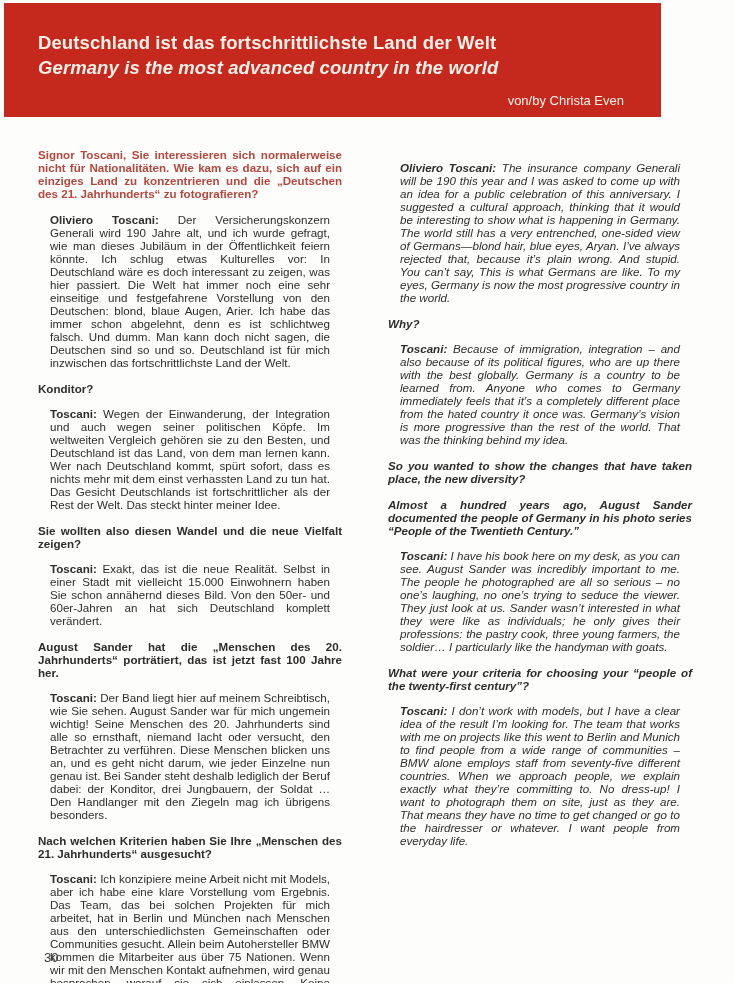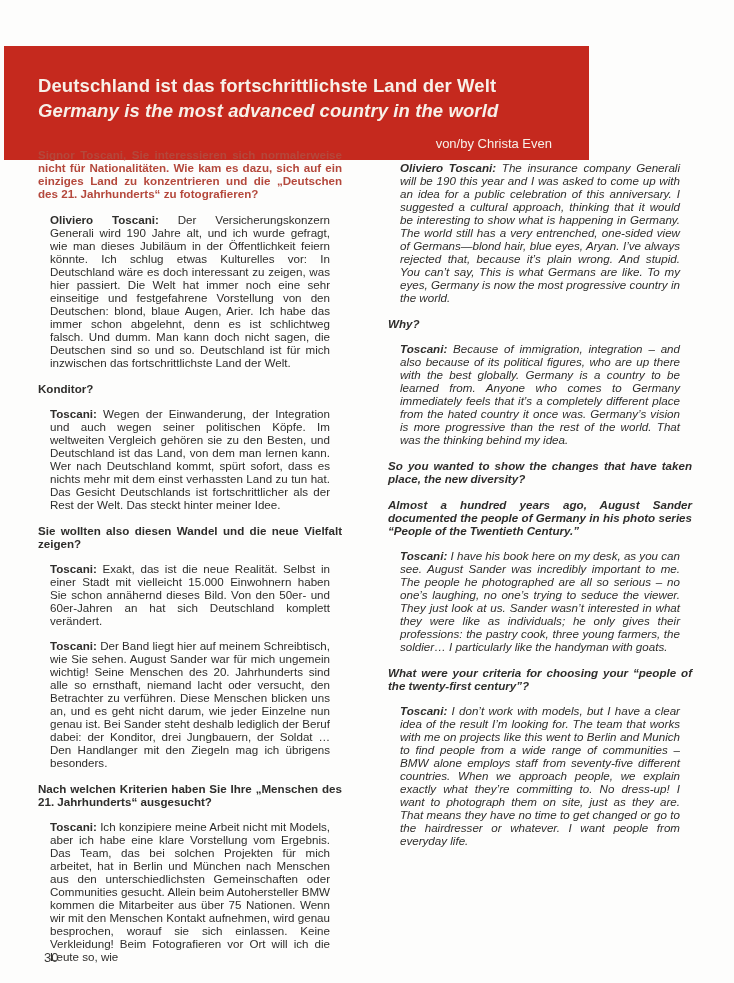--- a/index.html
+++ b/index.html
@@ -3,22 +3,22 @@
 <meta charset="utf-8">
 <style>
   html,body{margin:0;padding:0;}
   body{
     width:734px;height:983px;position:relative;background:#fdfdfc;
     font-family:"Liberation Sans","DejaVu Sans",sans-serif;
     color:var(--ink,#2e2d2b);
     -webkit-font-smoothing:antialiased;
   }
   .red-banner{
-    position:absolute;left:4px;top:3px;width:585px;height:114px;
-    background:var(--red,#c5291e);color:#f7f0e8;margin-top:43px;
+    position:absolute;left:4px;top:3px;width:657px;height:114px;
+    background:var(--red,#c5291e);color:#f7f0e8;
   }
   .titles{position:absolute;left:34px;top:27px;}
   .title-line{font-size:18.5px;line-height:25px;font-weight:700;margin:0;letter-spacing:.1px;white-space:nowrap;}
   .title-en{font-style:italic;}
   .byline{position:absolute;right:37px;top:90px;font-size:13px;font-weight:400;}
   .byline .by-italic{}
   .content{
     position:absolute;left:38px;top:148px;width:654px;
     display:flex;gap:46px;
   }
@@ -57,20 +57,21 @@
       </section>
       <section class="qa">
         <p class="question">Konditor?</p>
         <p class="answer"><b class="speaker">Toscani:</b> <span>Wegen der Einwanderung, der Integration und auch wegen seiner politischen Köpfe. Im weltweiten Vergleich gehören sie zu den Besten, und Deutschland ist das Land, von dem man lernen kann. Wer nach Deutschland kommt, spürt sofort, dass es nichts mehr mit dem einst verhassten Land zu tun hat. Das Gesicht Deutschlands ist fortschrittlicher als der Rest der Welt. Das steckt hinter meiner Idee.</span></p>
       </section>
       <section class="qa">
         <p class="question">Sie wollten also diesen Wandel und die neue Vielfalt zeigen?</p>
         <p class="answer"><b class="speaker">Toscani:</b> <span>Exakt, das ist die neue Realität. Selbst in einer Stadt mit vielleicht 15.000 Einwohnern haben Sie schon annähernd dieses Bild. Von den 50er- und 60er-Jahren an hat sich Deutschland komplett verändert.</span></p>
       </section>
       <section class="qa">
+        <p class="question">August Sander hat die „Menschen des 20. Jahrhunderts“ porträtiert, das ist jetzt fast 100 Jahre her.</p>
         <p class="answer"><b class="speaker">Toscani:</b> <span>Der Band liegt hier auf meinem Schreibtisch, wie Sie sehen. August Sander war für mich ungemein wichtig! Seine Menschen des 20. Jahrhunderts sind alle so ernsthaft, niemand lacht oder versucht, den Betrachter zu verführen. Diese Menschen blicken uns an, und es geht nicht darum, wie jeder Einzelne nun genau ist. Bei Sander steht deshalb lediglich der Beruf dabei: der Konditor, drei Jungbauern, der Soldat … Den Handlanger mit den Ziegeln mag ich übrigens besonders.</span></p>
       </section>
       <section class="qa">
         <p class="question">Nach welchen Kriterien haben Sie Ihre „Menschen des 21. Jahrhunderts“ ausgesucht?</p>
         <p class="answer"><b class="speaker">Toscani:</b> <span>Ich konzipiere meine Arbeit nicht mit Models, aber ich habe eine klare Vorstellung vom Ergebnis. Das Team, das bei solchen Projekten für mich arbeitet, hat in Berlin und München nach Menschen aus den unterschiedlichsten Gemeinschaften oder Communities gesucht. Allein beim Autohersteller BMW kommen die Mitarbeiter aus über 75 Nationen. Wenn wir mit den Menschen Kontakt aufnehmen, wird genau besprochen, worauf sie sich einlassen. Keine Verkleidung! Beim Fotografieren vor Ort will ich die Leute so, wie</span></p>
       </section>
     </div>
   <div class="col col-en" lang="en">
       <section class="qa gap">
         <p class="answer"><b class="speaker">Oliviero Toscani:</b> <span>The insurance company Generali will be 190 this year and I was asked to come up with an idea for a public celebration of this anniversary. I suggested a cultural approach, thinking that it would be interesting to show what is happening in Germany. The world still has a very entrenched, one-sided view of Germans—blond hair, blue eyes, Aryan. I’ve always rejected that, because it’s plain wrong. And stupid. You can’t say, This is what Germans are like. To my eyes, Germany is now the most progressive country in the world.</span></p>

